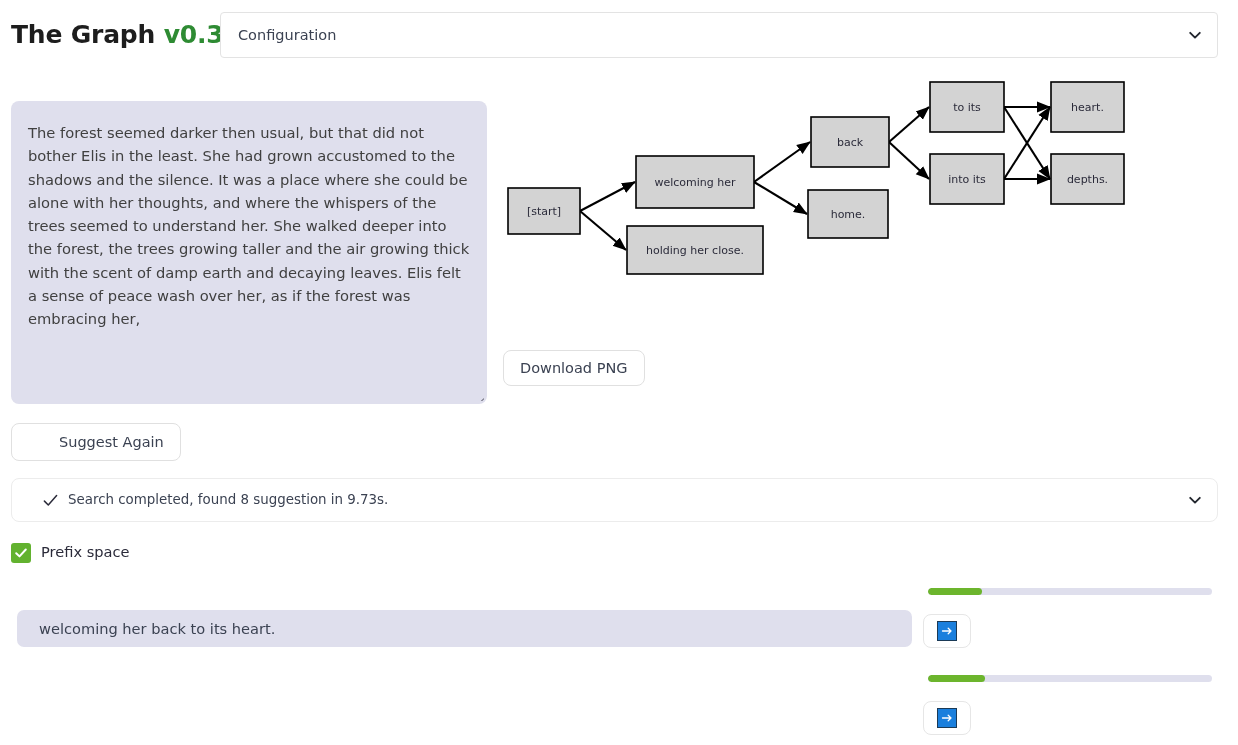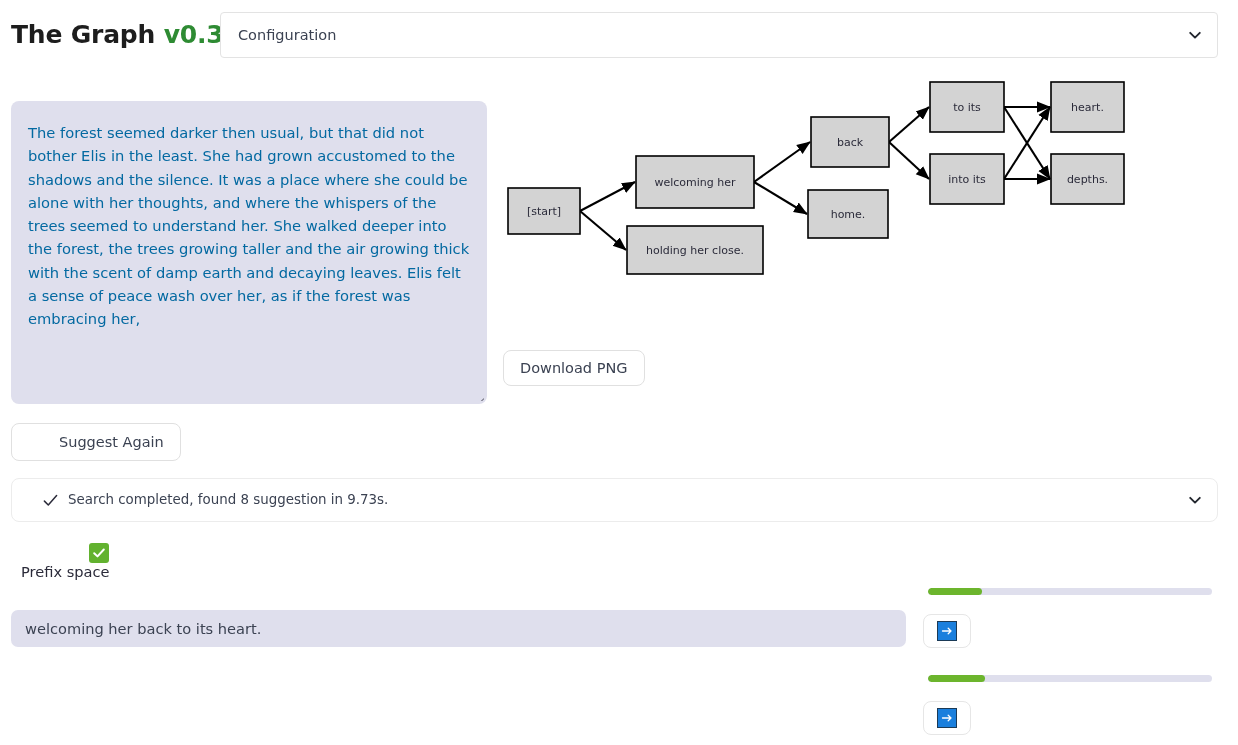--- a/index.html
+++ b/index.html
@@ -43,21 +43,21 @@
   
   .prompt-box {
     position: absolute; left: 11px; top: 101px;
     width: 476px; height: 303px;
     background: #dfdfed;
     border: none; border-radius: 8px;
   }
   .prompt-text {
     position: absolute; left: 17px; top: 20px; right: 16px;
     font-size: 14.7px; line-height: 23.3px;
-    color: #0369a1;
+    color: #404040;
     white-space: pre-wrap;
   }
   .resize-grip {
     position: absolute; right: 3px; bottom: 3px;
     width: 13px; height: 13px;
     overflow: hidden;
   }
   .resize-grip i {
     position: absolute; right: 0; display: block;
     height: 1px; background: #6b6b7b;
@@ -109,40 +109,40 @@
     width: 17px; height: 17px;
   }
   .status .stext {
     position: absolute; left: 56px; top: 13px;
     font-size: 13.4px; color: #3b4252;
   }
 
   
   .prefix-row {
     position: absolute; left: 11px; top: 543px;
-    height: 21px; display: flex; align-items: flex-end; flex-direction: column;
+    height: 21px; display: flex; align-items: flex-start;
   }
   .cbox {
     width: 20px; height: 20px; border-radius: 3px;
     background: #62b22f; display: flex;
     align-items: center; justify-content: center;
     cursor: pointer; flex: none;
   }
   .cbox svg { display: block; }
   .prefix-row .plabel {
     margin-left: 10px; font-size: 14.6px; color: #2b2b3a;
   }
 
   
   .sug-text {
-    position: absolute; left: 11px;
+    position: absolute; left: 17px;
     width: 895px; height: 37px;
     background: #dfdfed; border-radius: 7px;
     display: flex; align-items: center;
-    padding-left: 14px;
+    padding-left: 22px;
     font-size: 14.6px; color: #3b4252;
     cursor: pointer;
   }
   #sug-text-0 { top: 610px; }
   #sug-text-1 { top: 697px; }
 
   .sug-btn {
     position: absolute; left: 923px;
     width: 48px; height: 34px;
     border: 1px solid #e6e6e6; border-radius: 8px;

